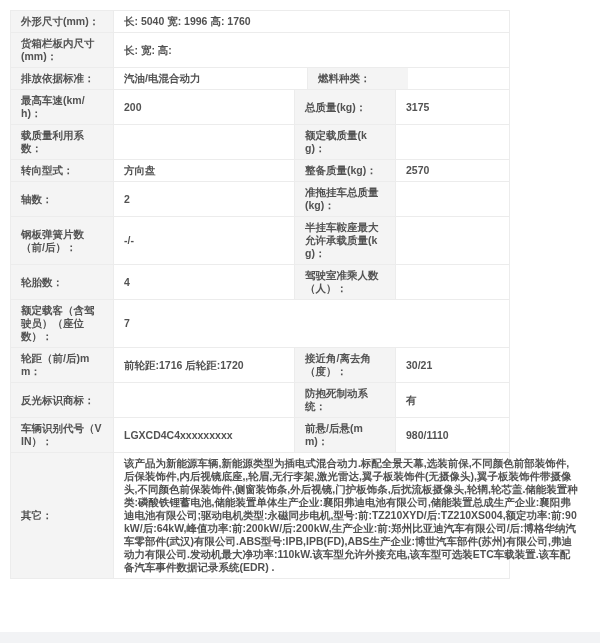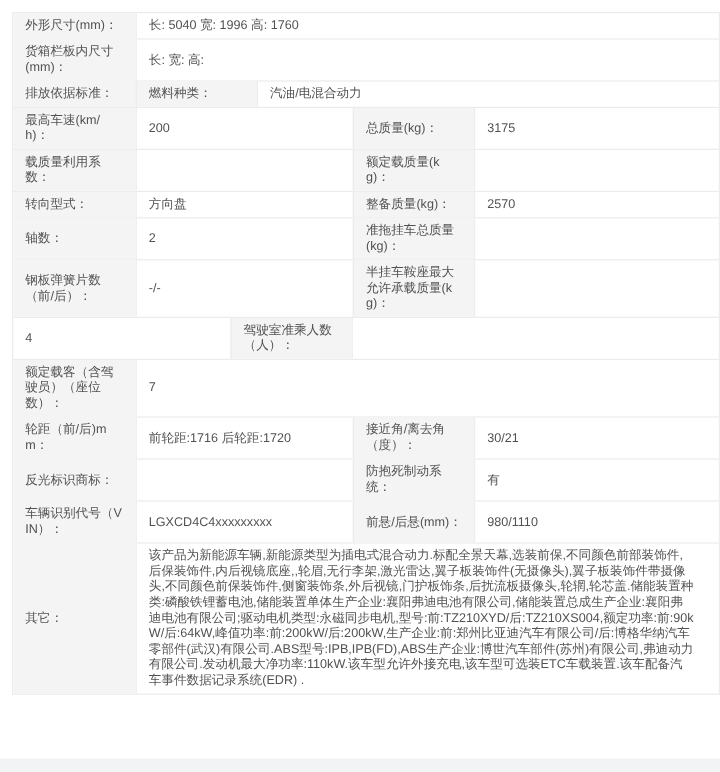--- a/index.html
+++ b/index.html
@@ -10,24 +10,25 @@
     -webkit-font-smoothing:antialiased;
   }
   .content{
     background:#ffffff;
     width:600px;height:632px;
     box-sizing:border-box;
     padding:10px 10px 0 10px;
     overflow:hidden;
   }
   .tbl{
-    width:590px;
+    width:500px;
     box-sizing:border-box;
     border:1px solid var(--border,#ececec);
     background:#ffffff;
+    font-weight:bold;
   }
   .row{display:flex;border-top:1px solid var(--border,#ececec);}
   .row:first-child{border-top:none;}
   .cell{
     box-sizing:border-box;
     display:flex;align-items:center;
     padding:4px 10px;
     min-height:21px;
     font-size:10.5px;line-height:13px;
     color:var(--text,#525252);
@@ -50,22 +51,22 @@
       <div class="row ">
         <div class="cell c1 lab">外形尺寸(mm)：</div>
         <div class="cell cspan">长: 5040 宽: 1996 高: 1760</div>
       </div>
       <div class="row ">
         <div class="cell c1 lab">货箱栏板内尺寸(mm)：</div>
         <div class="cell cspan">长: 宽: 高:</div>
       </div>
       <div class="row ">
         <div class="cell c1 lab">排放依据标准：</div>
+        <div class="cell c4">汽油/电混合动力</div>
         <div class="cell c3 lab">燃料种类：</div>
-        <div class="cell c4">汽油/电混合动力</div>
       </div>
       <div class="row ">
         <div class="cell c1 lab">最高车速(km/h)：</div>
         <div class="cell c2">200</div>
         <div class="cell c3 lab">总质量(kg)：</div>
         <div class="cell c4">3175</div>
       </div>
       <div class="row ">
         <div class="cell c1 lab">载质量利用系数：</div>
         <div class="cell c2"></div>
@@ -84,20 +85,21 @@
         <div class="cell c3 lab">准拖挂车总质量(kg)：</div>
         <div class="cell c4"></div>
       </div>
       <div class="row ">
         <div class="cell c1 lab">钢板弹簧片数（前/后）：</div>
         <div class="cell c2">-/-</div>
         <div class="cell c3 lab">半挂车鞍座最大允许承载质量(kg)：</div>
         <div class="cell c4"></div>
       </div>
       <div class="row ">
+        <div class="cell c1 lab">轮胎数：</div>
         <div class="cell c2">4</div>
         <div class="cell c3 lab">驾驶室准乘人数（人）：</div>
         <div class="cell c4"></div>
       </div>
       <div class="row ">
         <div class="cell c1 lab">额定载客（含驾驶员）（座位数）：</div>
         <div class="cell cspan">7</div>
       </div>
       <div class="row ">
         <div class="cell c1 lab">轮距（前/后)mm：</div>

